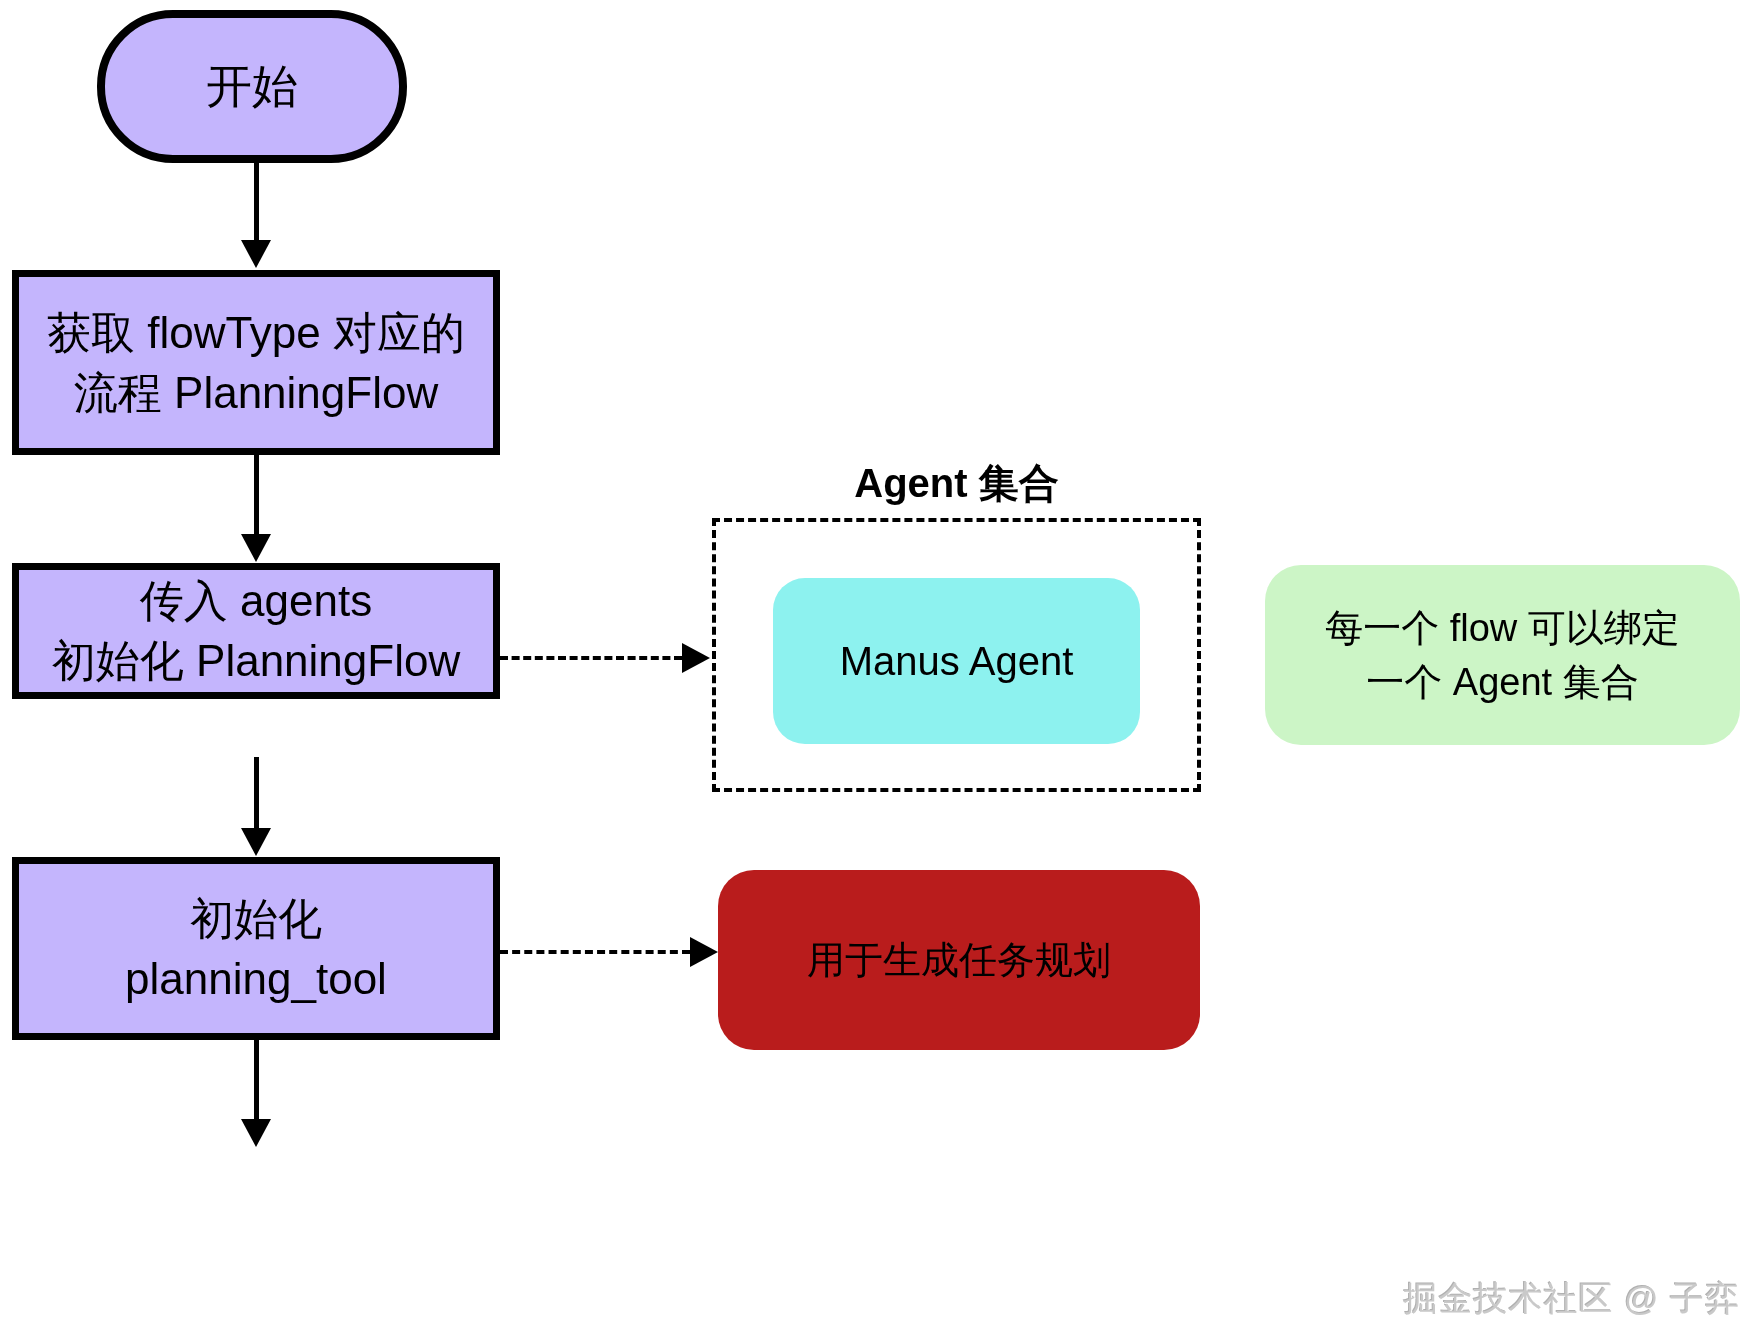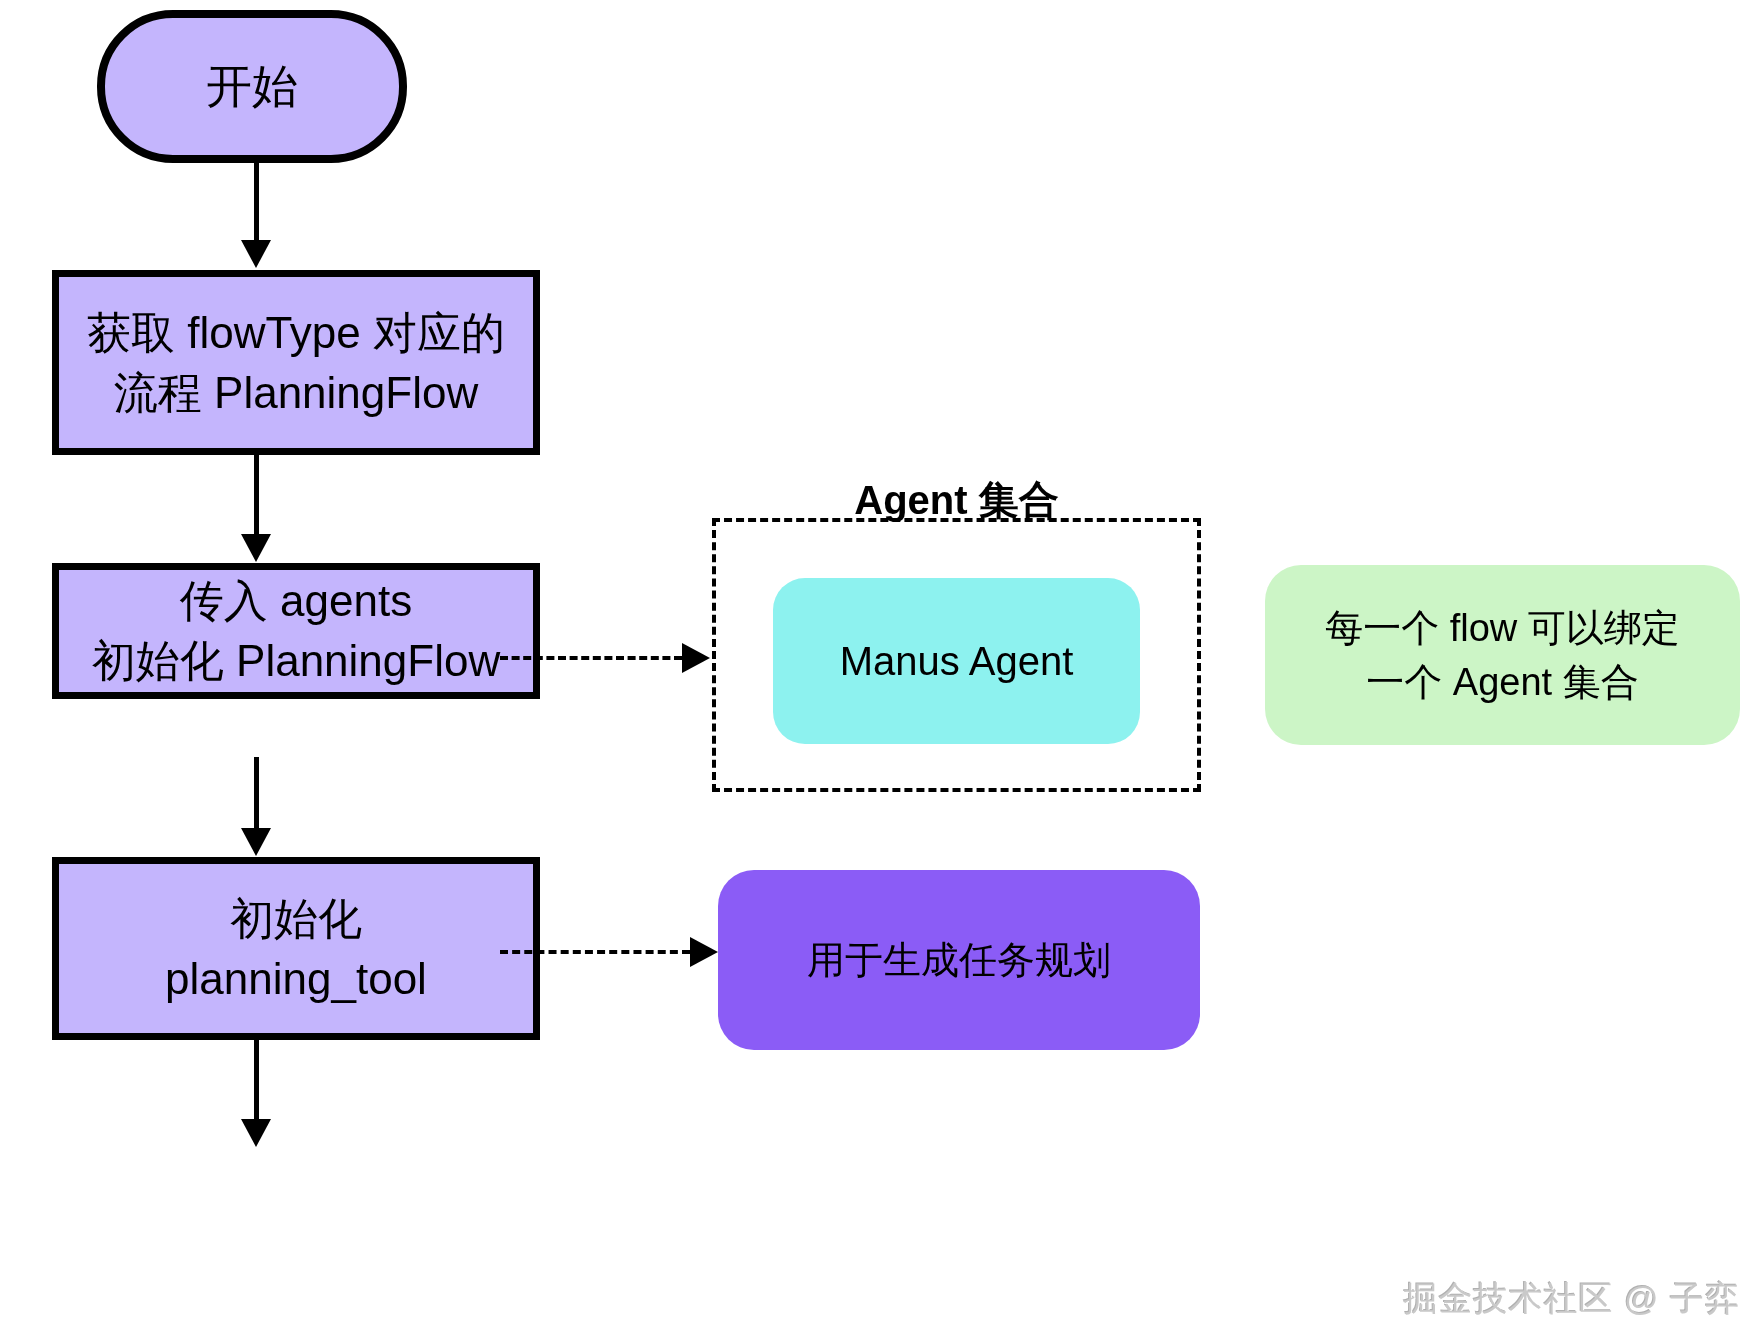--- a/index.html
+++ b/index.html
@@ -23,21 +23,20 @@
     background: #c4b5fd;
   }
   .stadium {
     border: 8px solid #000;
     font-size: 46px;
   }
   .rect {
     border: 7px solid #000;
     font-size: 44px;
     line-height: 60px;
-    margin-left: 40px;
   }
   .soft {
     border: none;
     font-size: 38px;
     line-height: 54px;
     border-radius: 36px;
   }
   
   .v-arrow-line {
     position: absolute;
@@ -69,21 +68,20 @@
     box-sizing: border-box;
     border: 4px dashed #000;
     background: transparent;
   }
   .group-title {
     position: absolute;
     text-align: center;
     font-weight: 700;
     font-size: 40px;
     line-height: 50px;
-    margin-top: 17px;
   }
   #watermark {
     position: absolute;
     right: 24px;
     bottom: 22px;
     font-size: 34px;
     color: #c9c9c9;
     text-shadow: 1px 1px 0 #ffffff, -1px -1px 0 #b0b0b0;
     letter-spacing: 1px;
     margin-top: 6px;
@@ -137,19 +135,19 @@
   </div>
 
   <div class="node soft" style="left: 1265px; top: 565px; width: 475px; height: 180px; background-color: rgb(204, 245, 198);">
     <span>每一个 flow 可以绑定</span>
     <span>一个 Agent 集合</span>
   </div>
 
   <div class="h-dash-line" style="left:500px; top:950px; width:190px;"></div>
   <div class="h-dash-head" style="left:690px; top:937px;"></div>
 
-  <div class="node soft" style="left: 718px; top: 870px; width: 482px; height: 180px; background-color: #8b5cf6;">
+  <div class="node soft" style="left: 718px; top: 870px; width: 482px; height: 180px; background-color: #b91c1c;">
     <span>用于生成任务规划</span>
   </div>
 
   <div id="watermark">掘金技术社区 @ 子弈</div>
 
 </div>
 
 </body></html>

